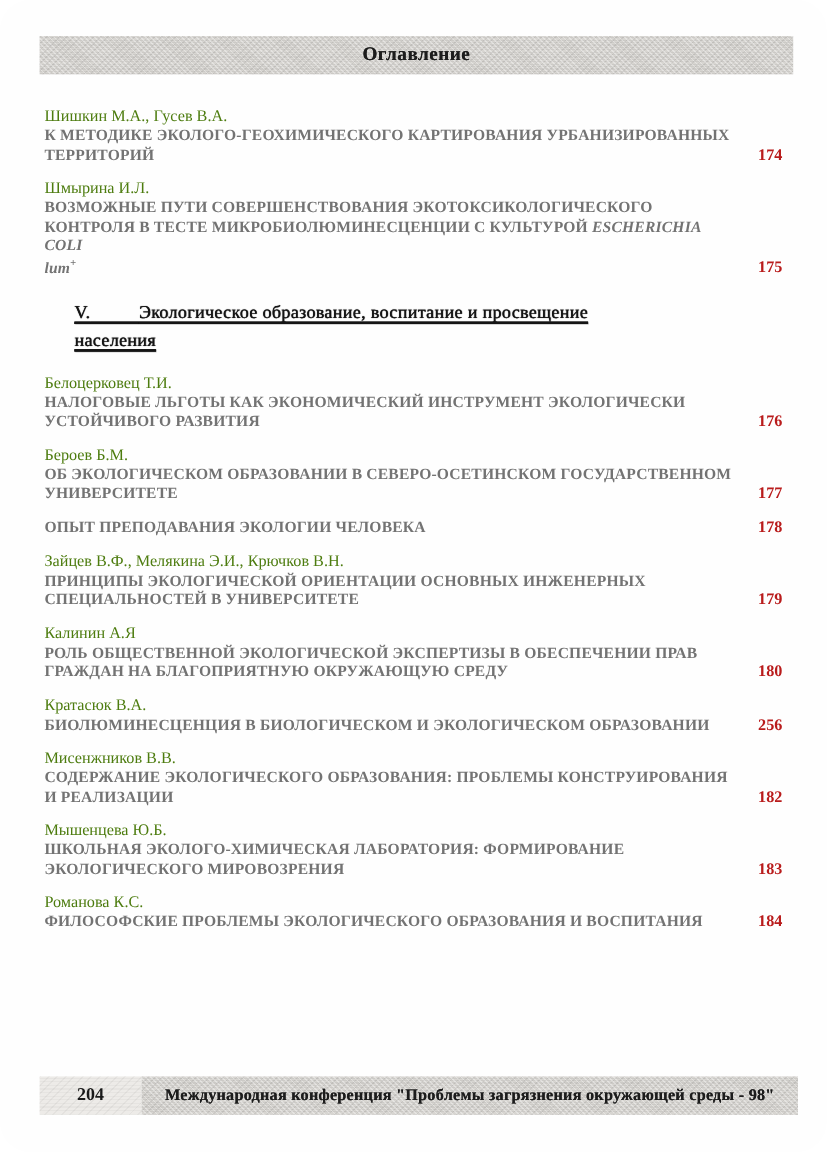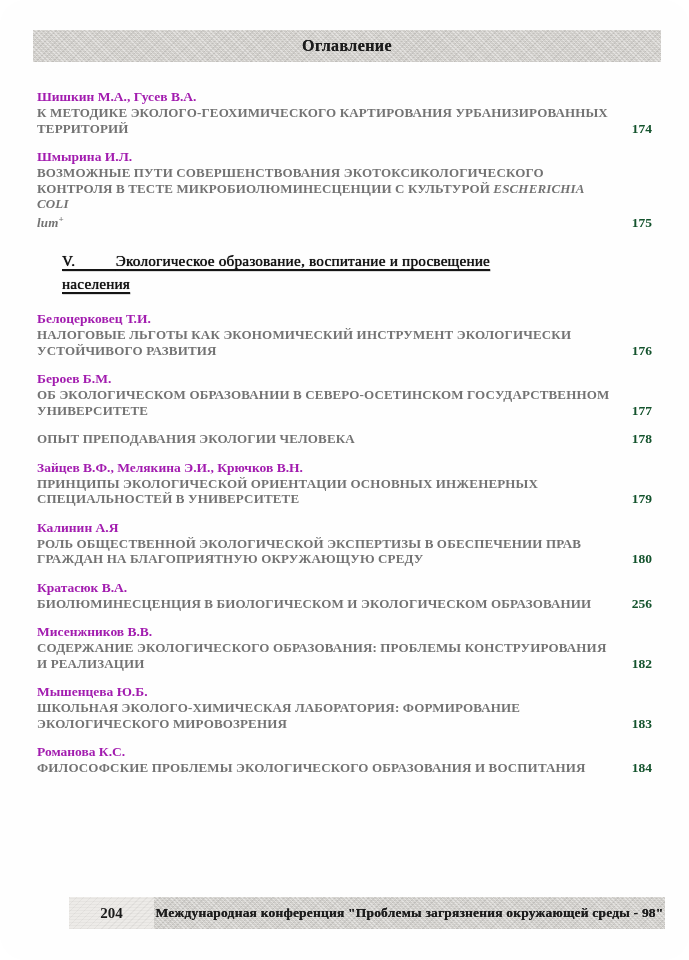--- a/index.html
+++ b/index.html
@@ -18,46 +18,45 @@
     background-image:
       repeating-linear-gradient(135deg, rgba(0,0,0,0.06) 0 1px, transparent 1px 4px),
       repeating-linear-gradient(45deg, rgba(255,255,255,0.35) 0 1px, transparent 1px 3px),
       repeating-linear-gradient(0deg, rgba(0,0,0,0.05) 0 1px, transparent 1px 2px);
   }
   .band-light{
     background-color:#edebe8;
     background-image:
       repeating-linear-gradient(135deg, rgba(0,0,0,0.04) 0 1px, transparent 1px 5px),
       repeating-linear-gradient(0deg, rgba(0,0,0,0.03) 0 1px, transparent 1px 3px);
-    margin-left: 36px;
   }
   .header-band{
     position:absolute;left:33px;right:28px;top:30px;height:32px;
     display:flex;align-items:center;justify-content:center;
   }
   .header-title{
     font-weight:bold;font-size:16px;letter-spacing:0.4px;
     color:#1c1c1c;text-shadow:0 0 0.5px #222;
   }
   .content{position:absolute;left:37px;right:37px;top:89px;}
   .toc-entry{margin-bottom:13px;}
-  .authors{font-size:13.5px;line-height:16px;color:#a21caf;font-weight:bold;}
+  .authors{font-size:13.5px;line-height:16px;color:#4d7c0f;}
   .title-row{display:flex;align-items:flex-end;}
   .ttl{
     flex:1 1 auto;
     font-weight:bold;font-size:13px;line-height:15.5px;
     letter-spacing:0.15px;color:#737373;
   }
   .pre{white-space:pre-line;}
   .it{font-style:italic;}
   .strain{display:block;}
   .strain sup{font-size:9px;}
   .page-num{
     flex:0 0 auto;margin-left:14px;
-    font-weight:bold;font-size:13.5px;line-height:15.5px;color:#14532d;
+    font-weight:bold;font-size:13.5px;line-height:15.5px;color:#b91c1c;
   }
   .section-heading{
     margin:20px 0 15px 25px;
     font-weight:normal;font-size:15px;line-height:23px;
     letter-spacing:0.3px;
     text-decoration:underline;
     text-decoration-thickness:1.5px;
     text-underline-offset:3px;
     color:#151515;
     text-shadow:0 0 0.7px #000, 0.5px 0.3px 0 rgba(0,0,0,0.45);

